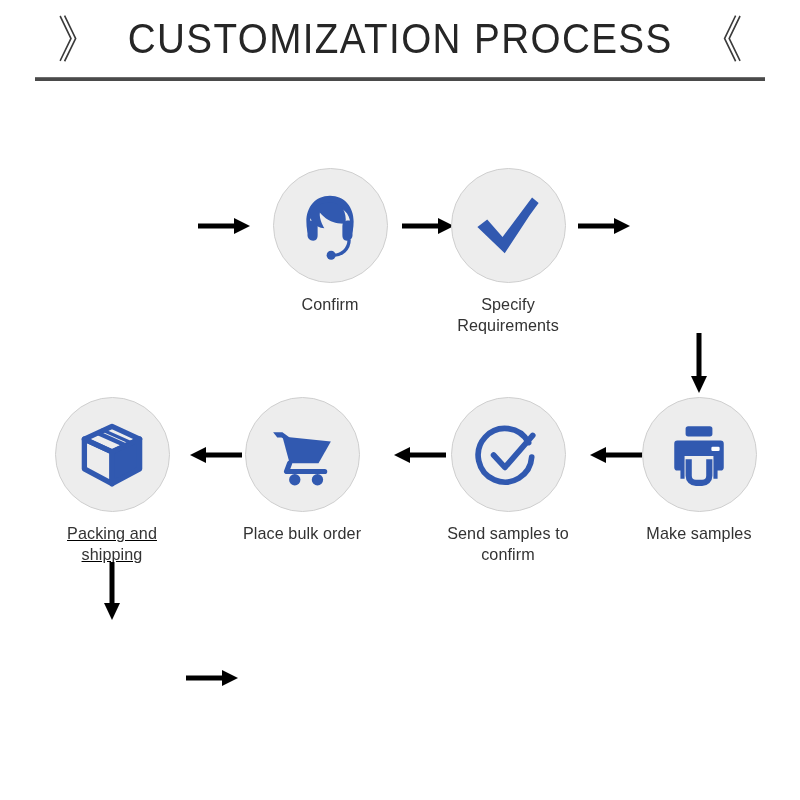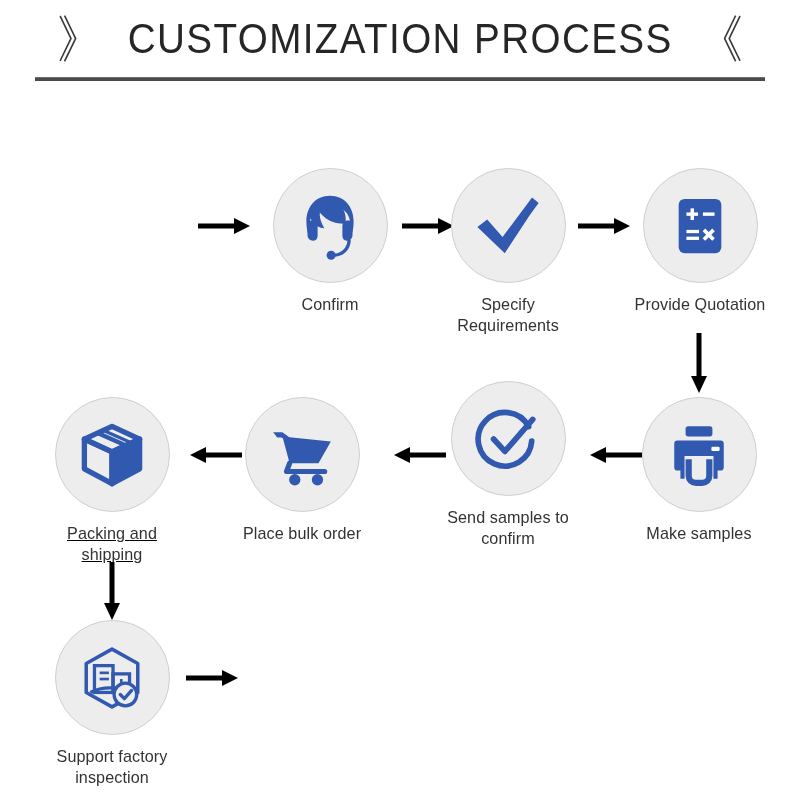--- a/index.html
+++ b/index.html
@@ -168,37 +168,20 @@
     <div class="step-label">Specify Requirements</div>
   </div>
 
   <div class="arrow-h" style="left:578px; top:216px;">
     <svg width="52" height="20" viewBox="0 0 52 20">
       <line x1="0" y1="10" x2="38" y2="10" stroke="#000" stroke-width="5"></line>
       <path d="M36 2 L52 10 L36 18 Z" fill="#000"></path>
     </svg>
   </div>
 
-  <div class="step" style="left:620px; top:168px;">
-    <div class="circle">
-      <svg width="62" height="62" viewBox="0 0 64 64">
-        <rect x="10" y="4" width="44" height="56" rx="6" fill="#3159b0"></rect>
-        <rect x="18" y="18" width="12" height="3.5" fill="#fff"></rect>
-        <rect x="22.2" y="13.8" width="3.6" height="12" fill="#fff"></rect>
-        <rect x="35" y="18" width="12" height="3.5" fill="#fff"></rect>
-        <rect x="18" y="36" width="13" height="3.4" fill="#fff"></rect>
-        <rect x="18" y="43" width="13" height="3.4" fill="#fff"></rect>
-        <g transform="translate(41,41) rotate(45)">
-          <rect x="-7" y="-1.9" width="14" height="3.8" fill="#fff"></rect>
-          <rect x="-1.9" y="-7" width="3.8" height="14" fill="#fff"></rect>
-        </g>
-      </svg>
-    </div>
-    <div class="step-label">Provide Quotation</div>
-  </div>
 
   <div class="arrow-v" style="left:688px; top:333px;">
     <svg width="22" height="60" viewBox="0 0 22 60">
       <line x1="11" y1="0" x2="11" y2="45" stroke="#000" stroke-width="5"></line>
       <path d="M3 43 L11 60 L19 43 Z" fill="#000"></path>
     </svg>
   </div>
 
   <div class="step" style="left:32px; top:397px;text-decoration:underline;">
     <div class="circle">
@@ -233,21 +216,21 @@
     <div class="step-label">Place bulk order</div>
   </div>
 
   <div class="arrow-h" style="left:390px; top:445px;">
     <svg width="56" height="20" viewBox="0 0 56 20">
       <line x1="18" y1="10" x2="56" y2="10" stroke="#000" stroke-width="5"></line>
       <path d="M20 2 L4 10 L20 18 Z" fill="#000"></path>
     </svg>
   </div>
 
-  <div class="step" style="left:428px; top:381px;">
+  <div class="step" style="left:428px; top:397px;">
     <div class="circle">
       <svg width="66" height="66" viewBox="0 0 64 64">
         <path d="M52 20 A26 26 0 1 0 55 34" fill="none" stroke="#3159b0" stroke-width="5.5" stroke-linecap="round"></path>
         <path d="M18 32 L29 44 L56 13" fill="none" stroke="#3159b0" stroke-width="5.5" stroke-linecap="round" stroke-linejoin="round"></path>
       </svg>
     </div>
     <div class="step-label">Send samples to confirm</div>
   </div>
 
   <div class="arrow-h" style="left:586px; top:445px;">
@@ -272,37 +255,20 @@
     <div class="step-label">Make samples</div>
   </div>
 
   <div class="arrow-v" style="left:101px; top:562px;">
     <svg width="22" height="58" viewBox="0 0 22 58">
       <line x1="11" y1="0" x2="11" y2="43" stroke="#000" stroke-width="5"></line>
       <path d="M3 41 L11 58 L19 41 Z" fill="#000"></path>
     </svg>
   </div>
 
-  <div class="step" style="left:32px; top:620px;">
-    <div class="circle">
-      <svg width="66" height="66" viewBox="0 0 64 64">
-        <path d="M32 4 L57 18 L57 46 L32 60 L7 46 L7 18 Z" fill="none" stroke="#3159b0" stroke-width="3.4" stroke-linejoin="round"></path>
-        <rect x="15" y="20" width="18" height="26" fill="none" stroke="#3159b0" stroke-width="3.2"></rect>
-        <line x1="20" y1="27" x2="29" y2="27" stroke="#3159b0" stroke-width="2.6"></line>
-        <line x1="20" y1="33" x2="29" y2="33" stroke="#3159b0" stroke-width="2.6"></line>
-        <rect x="33" y="28" width="16" height="18" fill="none" stroke="#3159b0" stroke-width="3.2"></rect>
-        <line x1="41" y1="33" x2="41" y2="42" stroke="#3159b0" stroke-width="2.6"></line>
-        <path d="M11 46 C22 40 38 40 50 46" fill="none" stroke="#3159b0" stroke-width="3.2"></path>
-        <circle cx="45" cy="48" r="11" fill="#ededed" stroke="#3159b0" stroke-width="3.2"></circle>
-        <path d="M40 48 L44 52 L51 44" fill="none" stroke="#3159b0" stroke-width="3.2" stroke-linecap="round" stroke-linejoin="round"></path>
-      </svg>
-    </div>
-    <div class="step-label">Support factory
-inspection</div>
-  </div>
 
   <div class="arrow-h" style="left:186px; top:668px;">
     <svg width="52" height="20" viewBox="0 0 52 20">
       <line x1="0" y1="10" x2="38" y2="10" stroke="#000" stroke-width="5"></line>
       <path d="M36 2 L52 10 L36 18 Z" fill="#000"></path>
     </svg>
   </div>
 
 
 </div>

